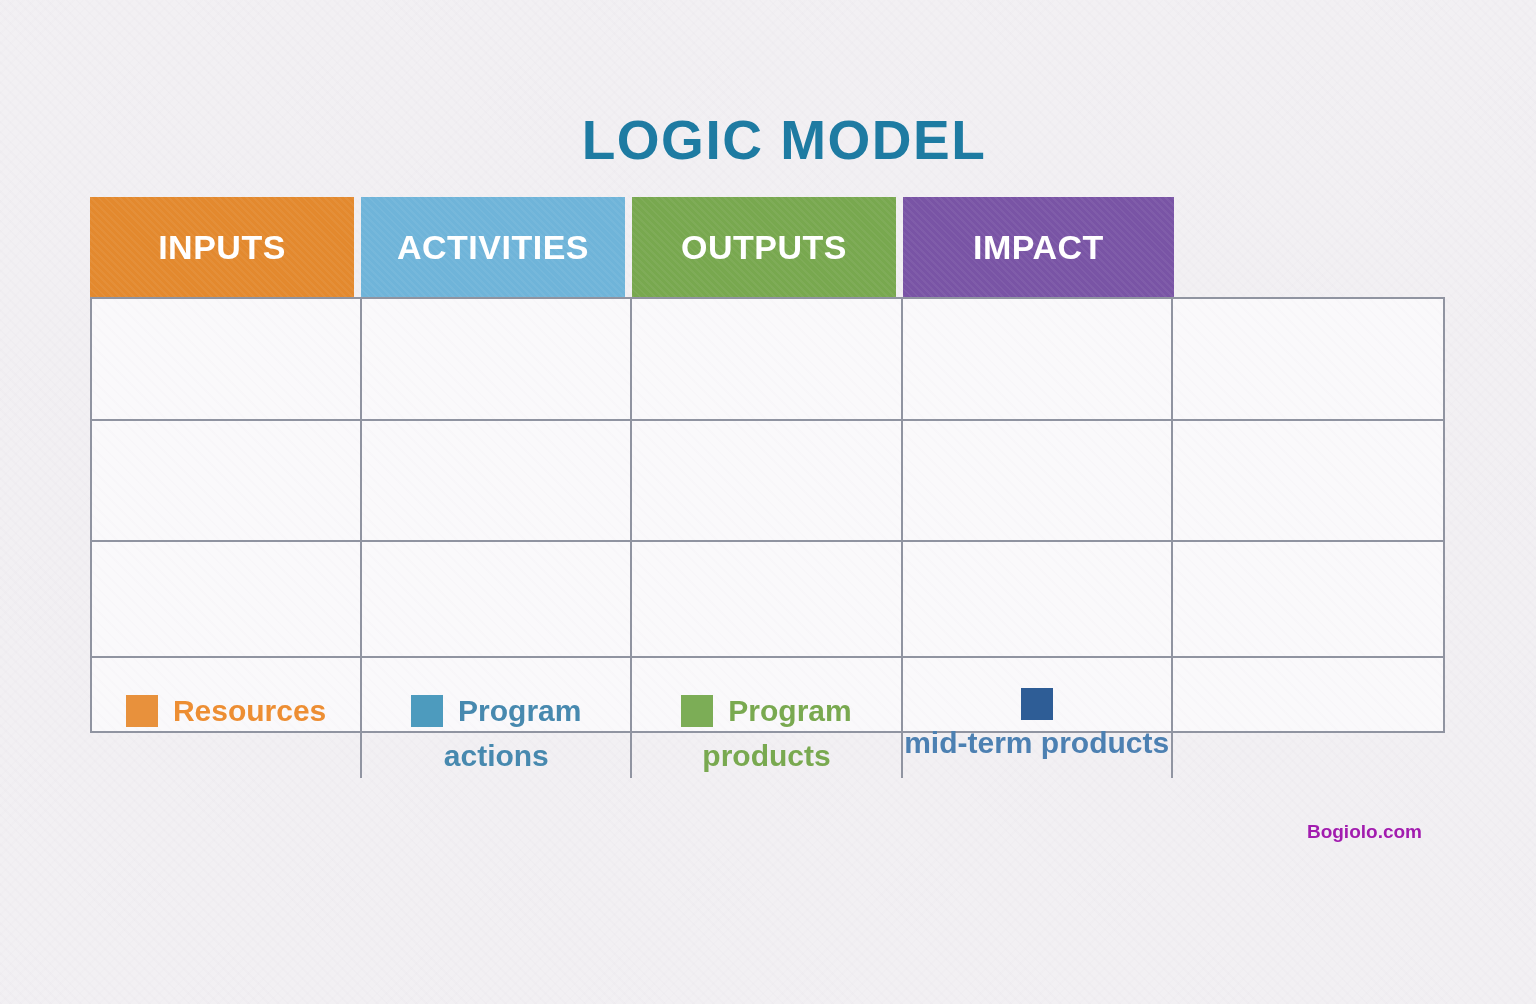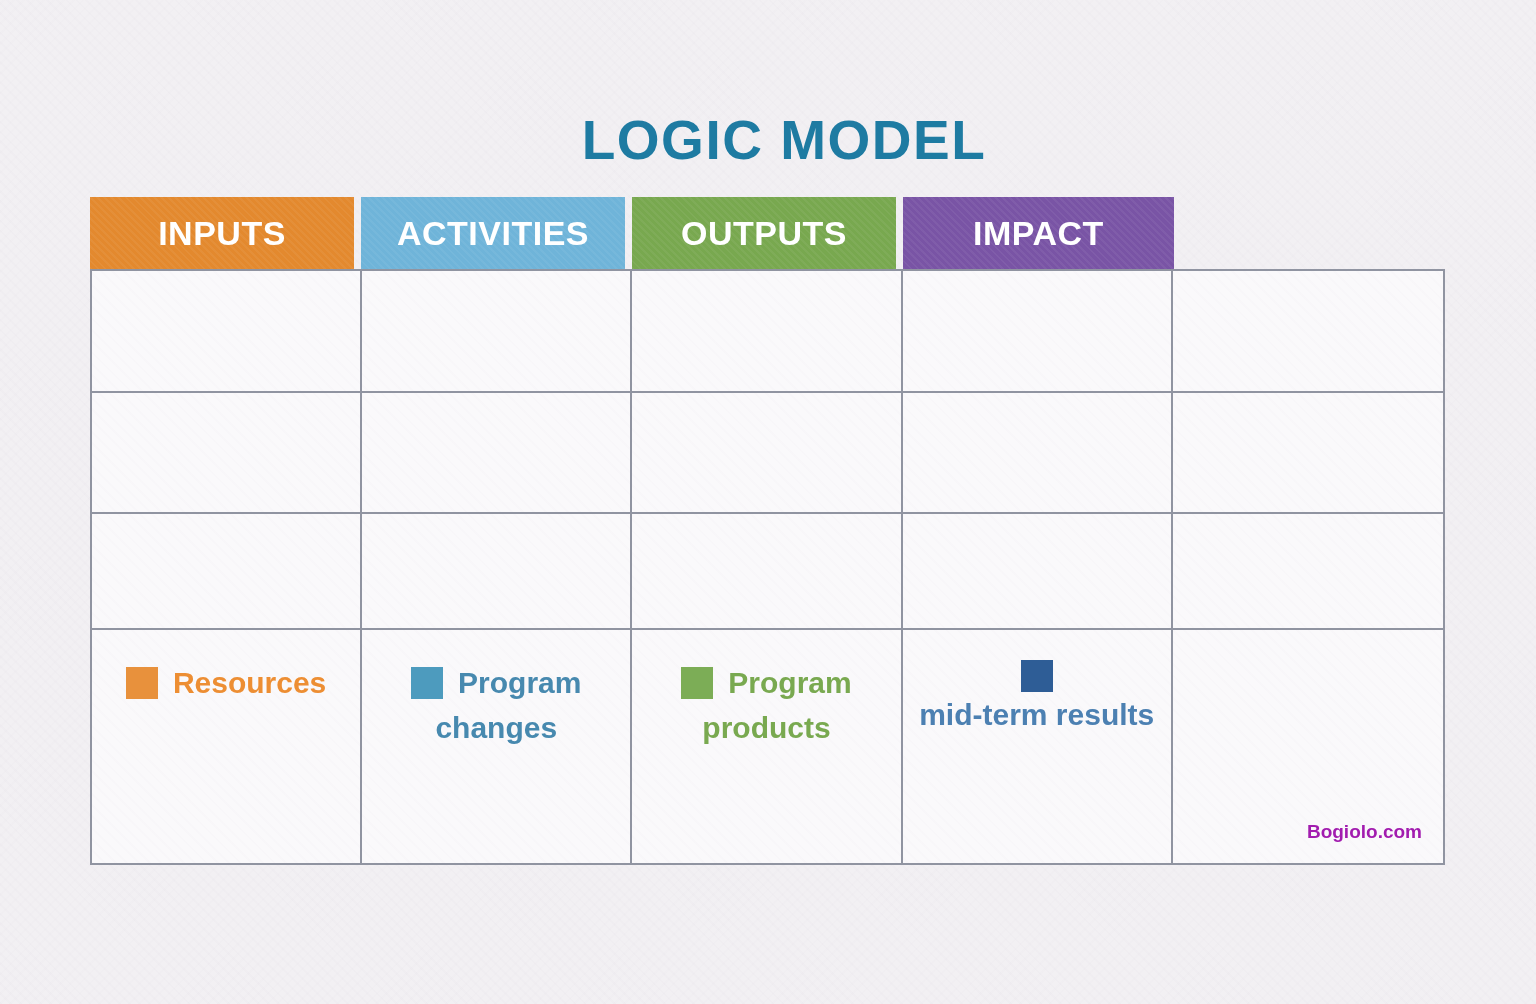--- a/index.html
+++ b/index.html
@@ -34,42 +34,42 @@
   .table {
     position: absolute;
     left: 90px;
     top: 197px;
     width: 1355px;
   }
 
   .header-row {
     display: grid;
     grid-template-columns: repeat(5, 1fr);
-    height: 72px;
+    height: 100px;
   }
 
   .header-cell {
     margin-right: 7px;
     display: flex;
     align-items: center;
     justify-content: center;
     color: #FFFFFF;
     font-size: 34px;
     font-weight: bold;
     letter-spacing: 0.5px;
     background-image:
       repeating-linear-gradient(45deg, rgba(255,255,255,0.05) 0 2px, transparent 2px 5px);
   }
   .header-cell:last-child { margin-right: 0; }
 
   .body-grid {
     display: grid;
     grid-template-columns: repeat(5, 1fr);
     grid-template-rows: 122px 121px 116px 1fr;
-    height: 596px;
+    height: 436px;
     border: 2px solid #9094A1;
     background-color: #FAF9FB;
     background-image:
       repeating-linear-gradient(45deg, rgba(150,130,165,0.02) 0 2px, transparent 2px 8px);
   }
 
   .cell {
     border-right: 2px solid #9094A1;
     border-bottom: 2px solid #9094A1;
   }
@@ -159,35 +159,35 @@
         <span>Resources</span>
       </div>
       <div class="legend-line2"></div>
     </div>
 
     <div class="cell last-row legend-cell" style="color: rgb(71, 137, 175);">
       <div class="legend-line1">
         <span class="swatch" style="background-color: rgb(77, 155, 190);"></span>
         <span>Program</span>
       </div>
-      <div class="legend-line2">changes</div>
+      <div class="legend-line2">actions</div>
     </div>
 
     <div class="cell last-row legend-cell" style="color: rgb(121, 169, 80);">
       <div class="legend-line1">
         <span class="swatch" style="background-color: rgb(124, 173, 86);"></span>
         <span>Program</span>
       </div>
       <div class="legend-line2">products</div>
     </div>
 
     <div class="cell last-row legend-cell" style="color: rgb(76, 128, 178);">
       <div class="legend-line1">
         <span class="swatch" style="background-color: rgb(46, 93, 150);"></span>
       </div>
-      <div class="legend-line2">mid-term results</div>
+      <div class="legend-line2">mid-term products</div>
     </div>
 
   </div>
 
 </div>
 
 <div class="watermark">Bogiolo.com</div>
 
 </body></html>

